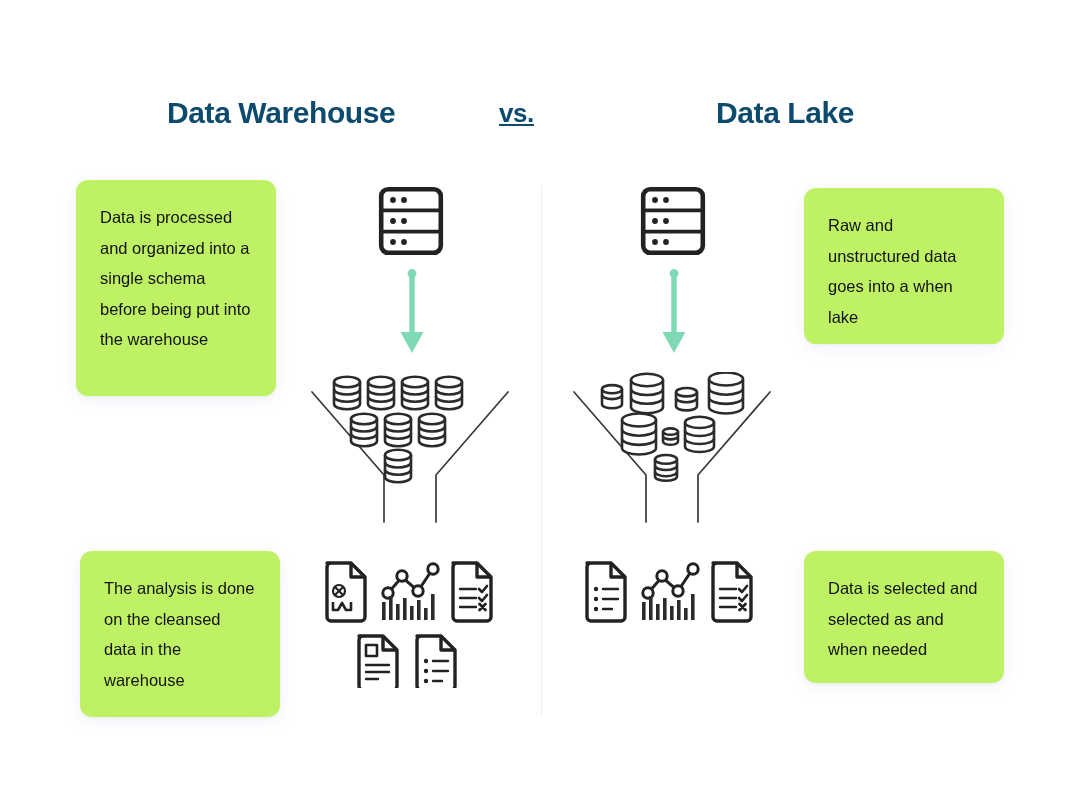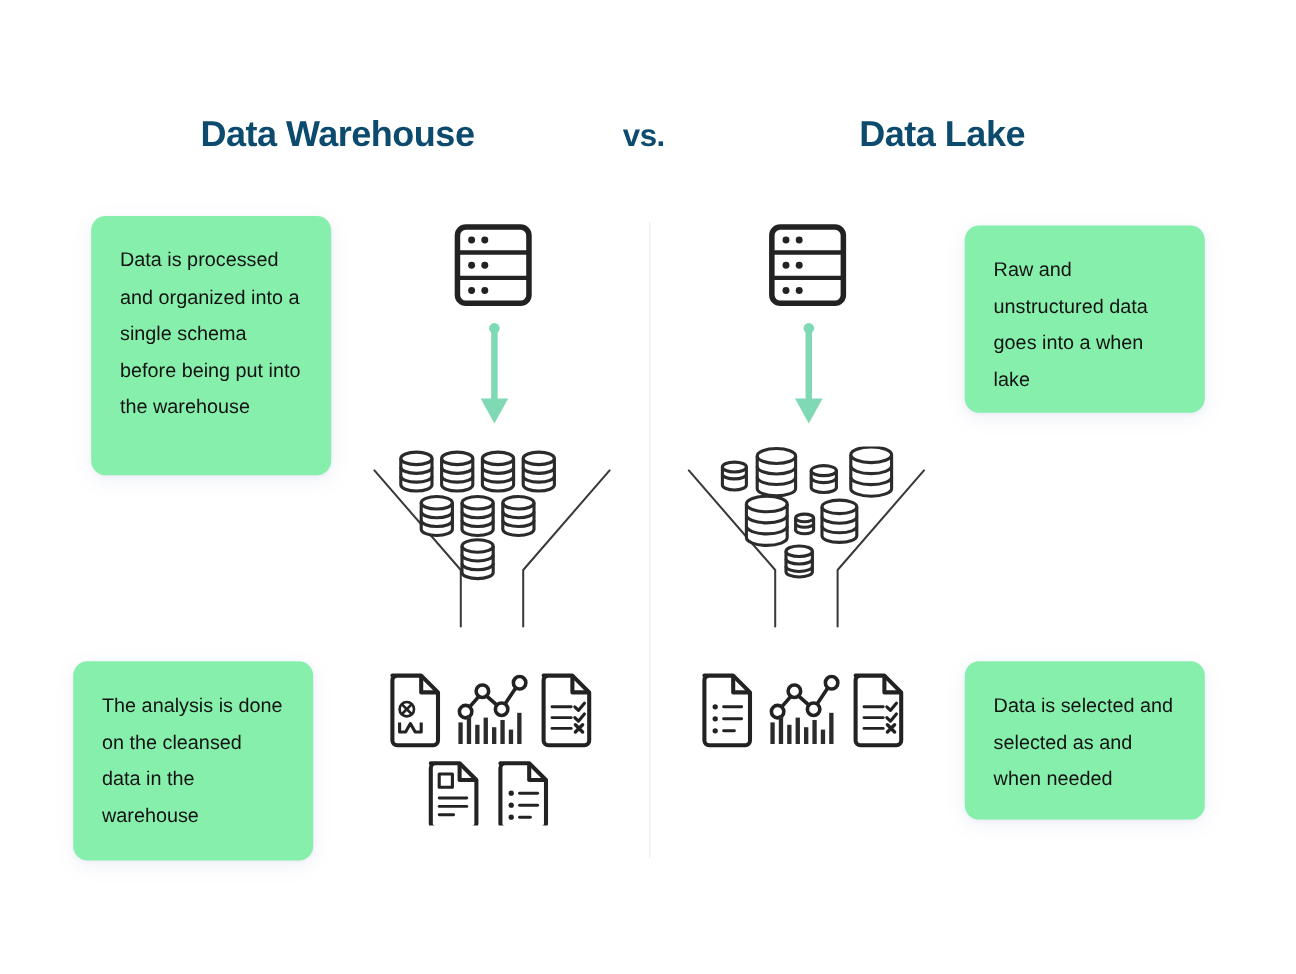--- a/index.html
+++ b/index.html
@@ -21,52 +21,52 @@
   .title {
     position: absolute;
     font-size: 30px;
     font-weight: bold;
     letter-spacing: -0.4px;
     color: #0c4a6e;
     white-space: nowrap;
     line-height: 1;
   }
   #title-warehouse { left: 167px; top: 98px; }
-  #title-vs        { left: 519px; top: 100px; font-size: 26px; }
+  #title-vs        { left: 499px; top: 100px; font-size: 26px; text-decoration: underline; }
   #title-lake      { left: 716px; top: 98px; text-align: right; }
 
   
   #divider {
     position: absolute;
     left: 541px;
     top: 185px;
     width: 1px;
     height: 530px;
     background: #eaeef8;
   }
 
   
   .card {
     position: absolute;
-    background: #86efac;
+    background: #bef264;
     border-radius: 12px;
     box-shadow: 0 4px 16px rgba(110, 125, 190, 0.10),
                 0 1px 3px rgba(110, 125, 190, 0.07);
     box-sizing: border-box;
     padding: 22px 24px;
   }
   .card p {
     margin: 0;
     font-size: 16.5px;
     line-height: 30.5px;
     color: #121212;
     font-weight: 400;
   }
   #card-tl { left: 76px;  top: 180px; width: 200px; height: 216px; }
-  #card-bl { left: 61px;  top: 551px; width: 200px; height: 166px; }
+  #card-bl { left: 80px;  top: 551px; width: 200px; height: 166px; }
   #card-tr { left: 804px; top: 188px; width: 200px; height: 156px; }
   #card-br { left: 804px; top: 551px; width: 200px; height: 132px; }
 
   
   .abs { position: absolute; }
   #server-left   { left: 378px; top: 186px; }
   #server-right  { left: 640px; top: 186px; }
   #arrow-left    { left: 395px; top: 268px; }
   #arrow-right   { left: 657px; top: 268px; }
   #funnel-left   { left: 310px; top: 372px; }

